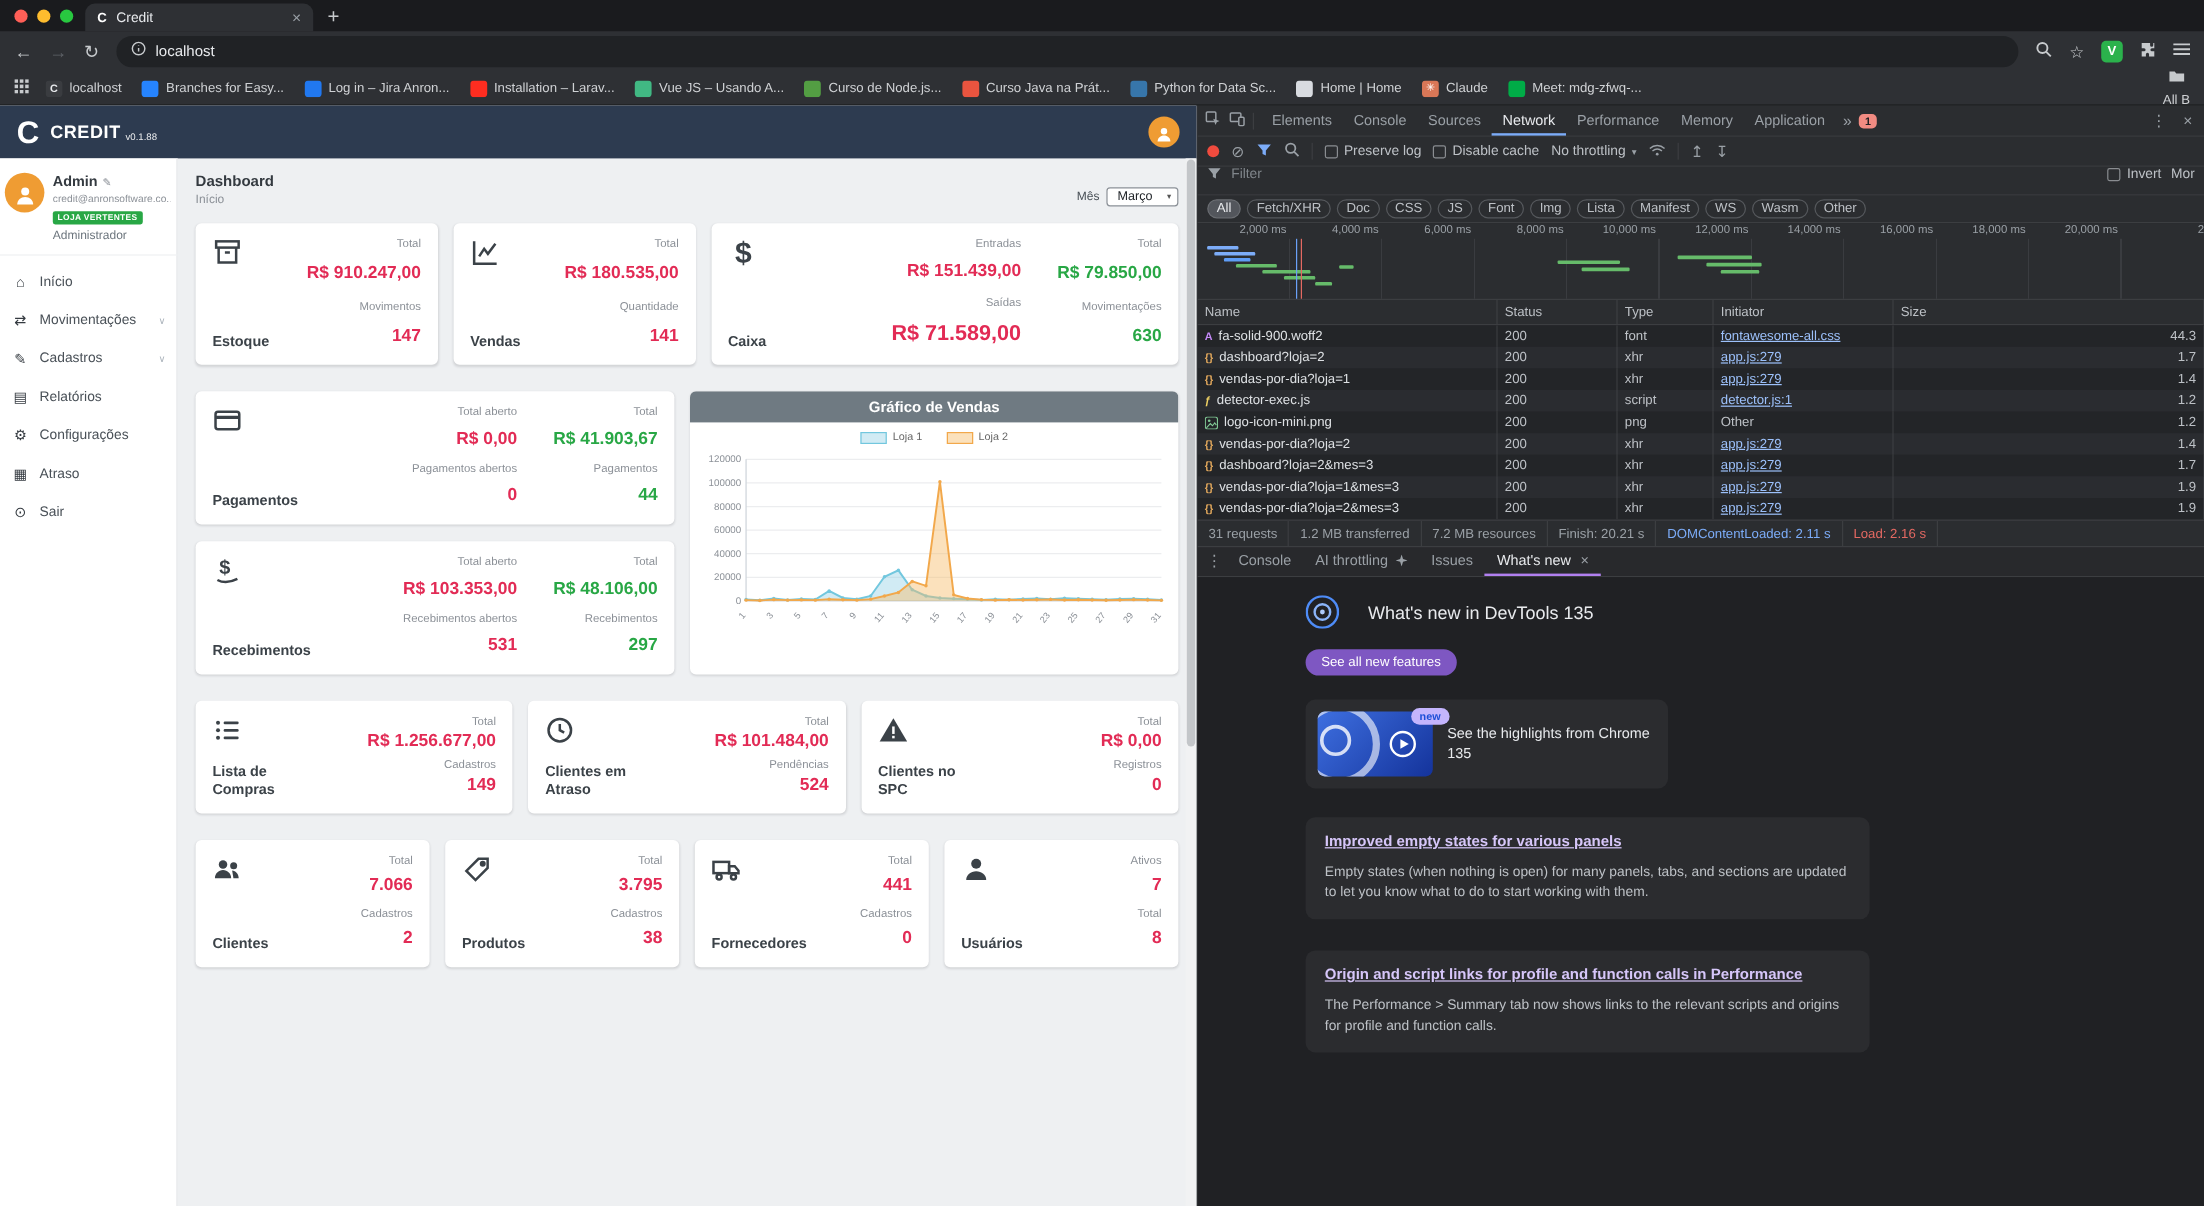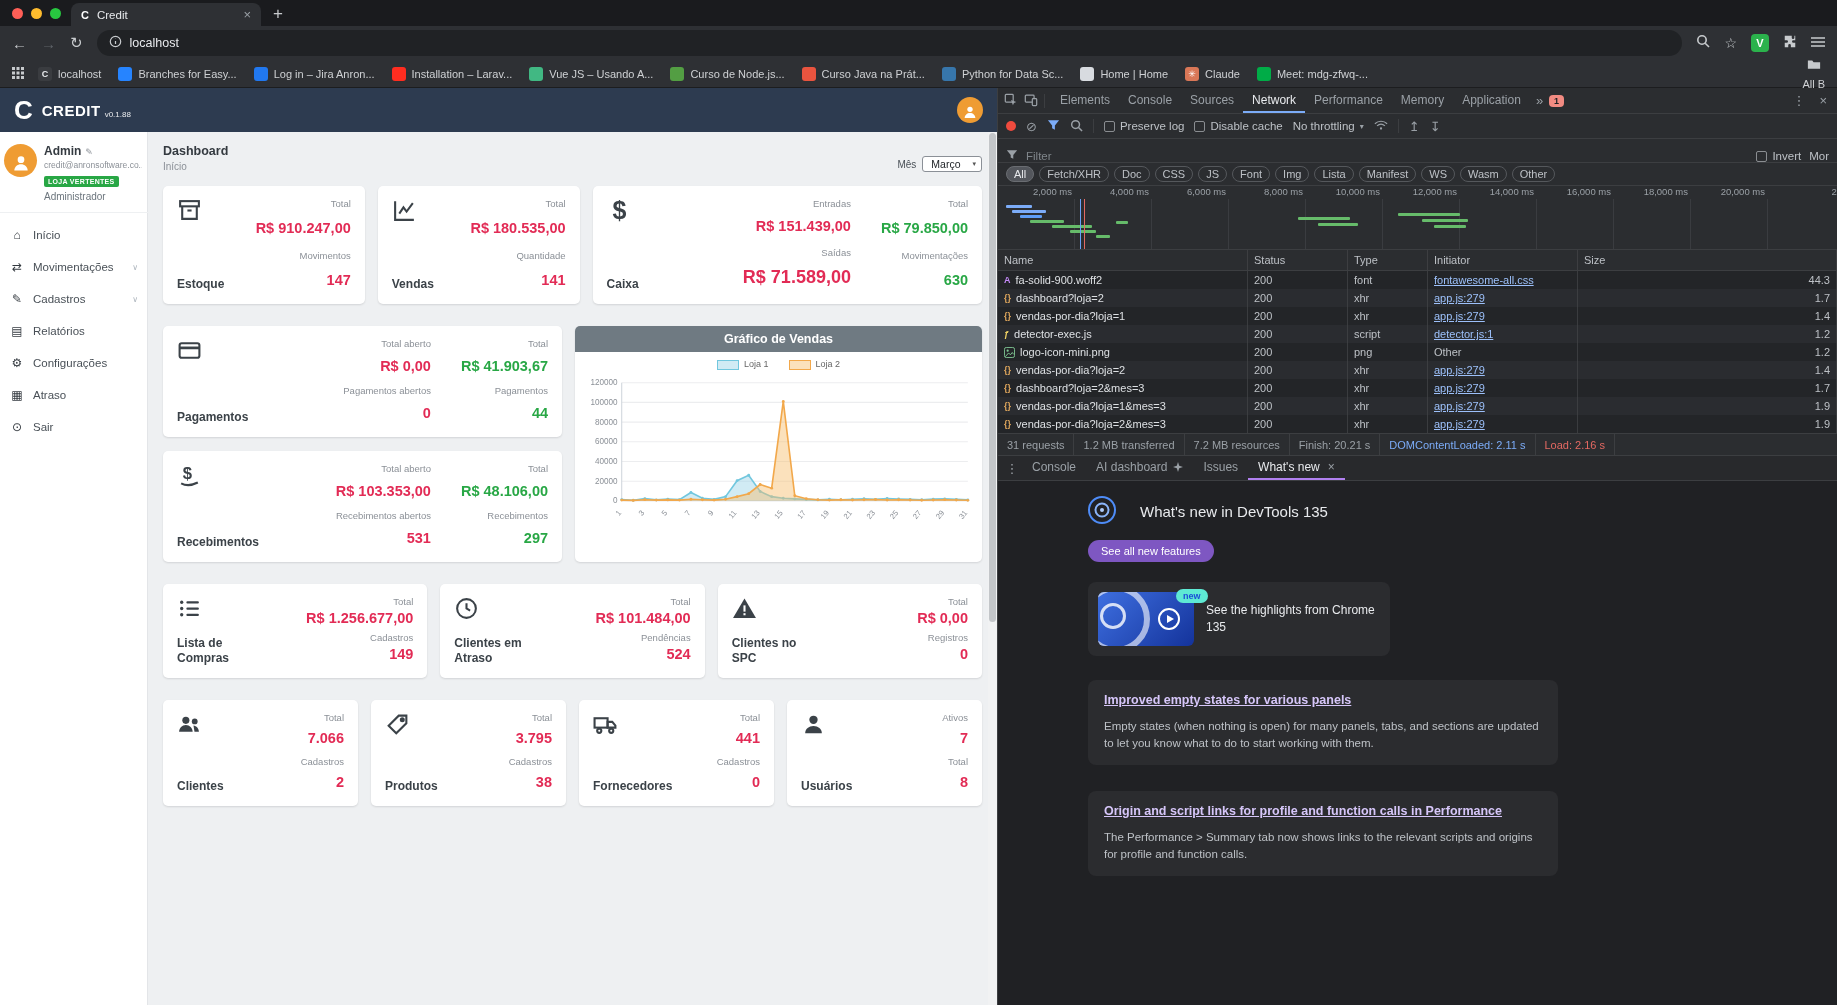--- a/index.html
+++ b/index.html
@@ -97,21 +97,21 @@
   .spacer{flex:1;}
   .dt-icondim{color:#9aa0a6;font-size:13px;padding:0 4px;}
   .sep{width:1px;height:14px;background:#3c3e41;flex:0 0 1px;}
   .dt-toolbar{height:25px;flex:0 0 25px;display:flex;align-items:center;gap:10px;padding:0 8px;border-bottom:1px solid #3c3e41;background:#2b2d30;}
   .rec-dot{width:10px;height:10px;border-radius:50%;background:#f04b3e;flex:0 0 10px;}
   .icon-dim{color:#9aa0a6;font-size:13px;line-height:1;}
   .chk{display:flex;align-items:center;gap:5px;color:#bdc1c6;font-size:11.5px;white-space:nowrap;cursor:pointer;}
   .chk .box{width:11px;height:11px;border:1px solid #8a8d91;border-radius:2px;flex:0 0 11px;}
   .throttle{display:flex;align-items:center;gap:5px;white-space:nowrap;cursor:pointer;}
   .throttle .car{font-size:8px;color:#9aa0a6;}
-  .dt-filterrow{height:24px;flex:0 0 24px;display:flex;align-items:flex-end;padding:0 8px;gap:8px;border-bottom:1px solid #3c3e41;background:#2b2d30;}
+  .dt-filterrow{height:24px;flex:0 0 24px;display:flex;align-items:flex-start;padding:0 8px;gap:8px;border-bottom:1px solid #3c3e41;background:#2b2d30;}
   .filter-input{flex:1;background:transparent;border:none;outline:none;color:#e8eaed;font-size:11.5px;font-family:inherit;min-width:0;}
   .filter-input::placeholder{color:#80868b;}
   .mor{color:#bdc1c6;white-space:nowrap;overflow:hidden;max-width:28px;}
   .dt-chips{height:23px;flex:0 0 23px;display:flex;align-items:center;gap:5px;padding:0 8px;border-bottom:1px solid #3c3e41;background:#2b2d30;font-size:11px;overflow:hidden;}
   .chip{padding:1px 7px;border-radius:9px;border:1px solid #55585c;color:#bdc1c6;white-space:nowrap;cursor:pointer;}
   .chip.active{background:#53565c;color:#e8eaed;border-color:#6a6d72;}
   .dt-overview{position:relative;height:64px;flex:0 0 64px;border-bottom:1px solid #3c3e41;background:#2b2d30;overflow:hidden;}
   .ov-labels{display:flex;height:13px;font-size:9.5px;color:#9aa0a6;}
   .ov-label{width:77px;flex:0 0 77px;text-align:right;padding-right:3px;white-space:nowrap;overflow:hidden;}
   .ov-band{position:relative;height:51px;background-image:repeating-linear-gradient(to right,transparent 0,transparent 76px,#3a3c40 76px,#3a3c40 77px);}
@@ -141,21 +141,21 @@
   .whatsnew{flex:1;background:#202124;padding:15px 20px 10px 90px;overflow:hidden;}
   .wn-head{display:flex;align-items:center;gap:24px;}
   .wn-title{font-size:15px;color:#e8eaed;}
   .wn-cta{display:inline-block;margin:14px 0 20px;background:#7e57c2;color:#fff;font-size:11px;padding:5px 13px;border-radius:12px;cursor:pointer;}
   .wn-card{position:relative;width:302px;background:#2b2c2f;border-radius:8px;padding:10px;display:flex;align-items:center;gap:12px;margin-bottom:24px;}
   .wn-thumb{position:relative;width:96px;height:54px;border-radius:6px;background:linear-gradient(135deg,#3e6fe0,#14339b);flex:0 0 96px;overflow:hidden;}
   .wn-thumb:before{content:"";position:absolute;left:-16px;top:-7px;width:56px;height:56px;border:6px solid rgba(255,255,255,.6);border-radius:50%;}
   .wn-thumb:after{content:"";position:absolute;left:2px;top:11px;width:20px;height:20px;border:3px solid rgba(255,255,255,.8);border-radius:50%;}
   .wn-play{position:absolute;right:14px;top:50%;transform:translateY(-50%);width:22px;height:22px;border:2px solid #fff;border-radius:50%;}
   .wn-play:after{content:"";position:absolute;left:7px;top:5px;border-left:7px solid #fff;border-top:4px solid transparent;border-bottom:4px solid transparent;}
-  .wn-new{position:absolute;top:7px;left:88px;background:#5eead4;color:#1c4fd7;font-size:9px;font-weight:bold;padding:2px 7px;border-radius:8px;z-index:2;}
+  .wn-new{position:absolute;top:7px;left:88px;background:#c4b5fd;color:#1c4fd7;font-size:9px;font-weight:bold;padding:2px 7px;border-radius:8px;z-index:2;}
   .wn-card-text{font-size:12px;color:#e8eaed;line-height:1.45;}
   .wn-section{width:470px;background:#2b2c2f;border-radius:8px;padding:12px 16px;margin-bottom:26px;}
   .wn-link{font-size:12.5px;font-weight:bold;color:#d6c6f9;text-decoration:underline;cursor:pointer;display:inline-block;line-height:1.4;}
   .wn-body{font-size:11.5px;color:#bdc1c6;margin-top:8px;line-height:1.55;}
 </style>
 </head>
 <body>
 
 <div class="screen">
 
@@ -949,21 +949,21 @@
           <span class="sum-item load">Load: 2.16 s</span>
         </div>
 
       <div class="dt-drawer-tabs">
         <span class="kebab">⋮</span>
         <div class="drawer-tabs-inner">
             <div class="drawer-tab">
               <span>Console</span>
             </div>
             <div class="drawer-tab">
-              <span>AI dashboard</span>
+              <span>AI throttling</span>
               <svg width="10" height="10" viewBox="0 0 10 10">
                 <path d="M5 0l1.2 3.8L10 5 6.2 6.2 5 10 3.8 6.2 0 5l3.8-1.2z" fill="#9aa0a6"></path>
               </svg>
             </div>
             <div class="drawer-tab">
               <span>Issues</span>
             </div>
             <div class="drawer-tab active">
               <span>What's new</span>
               <span class="tab-x">×</span>

